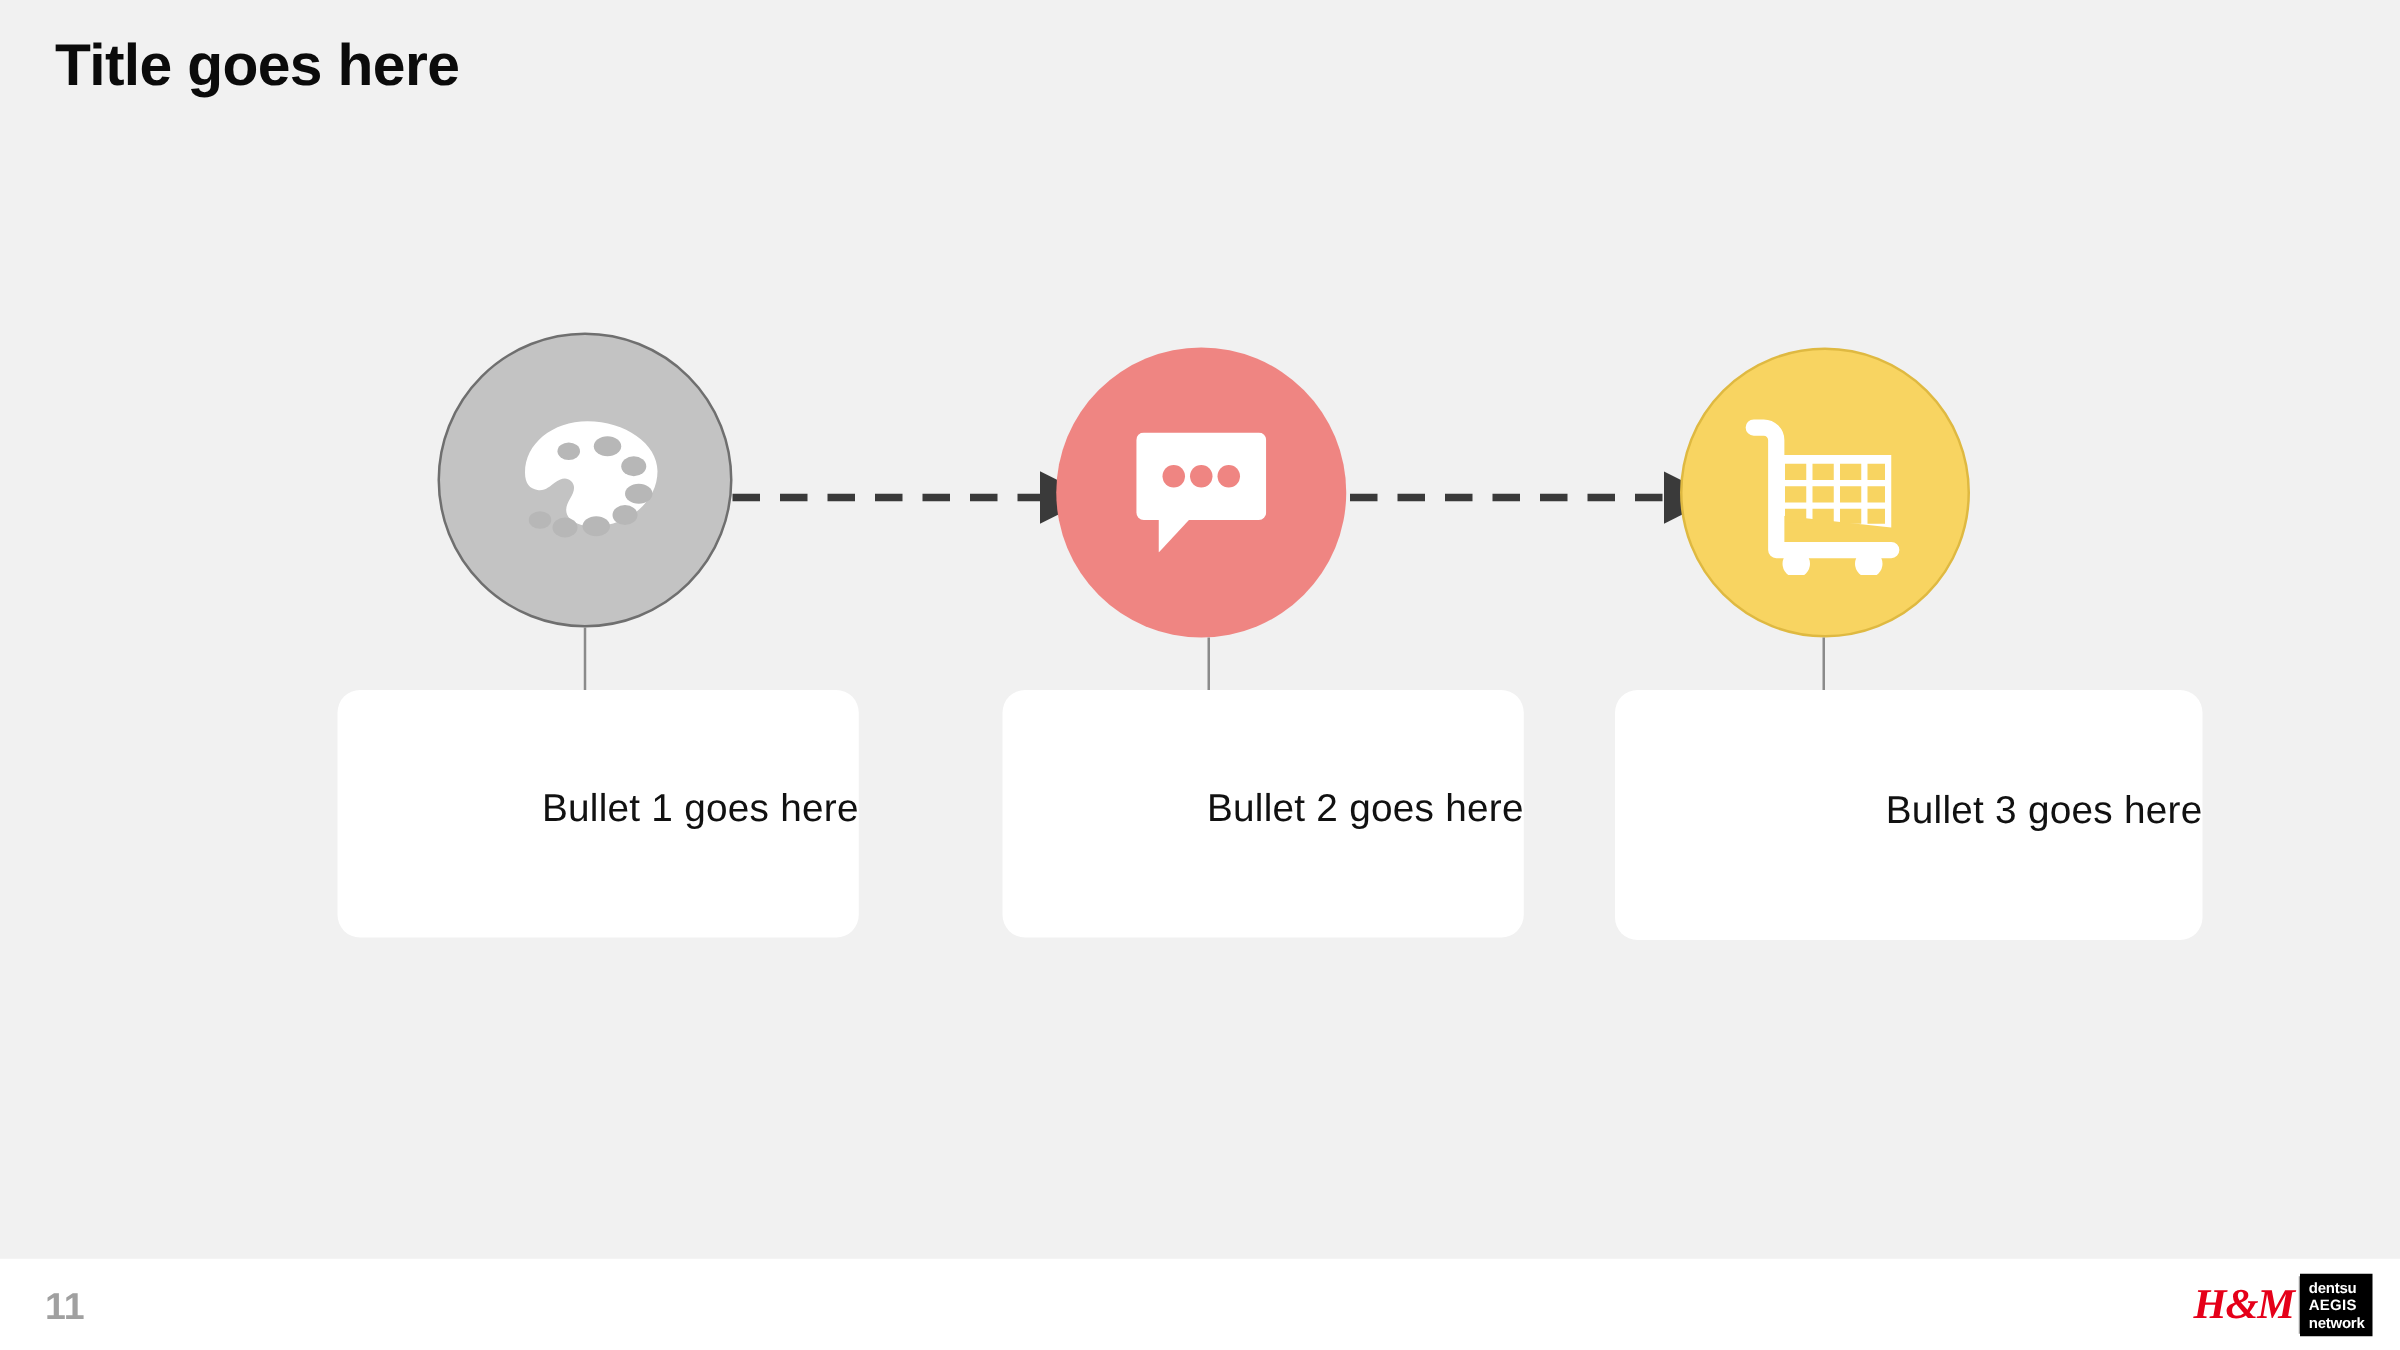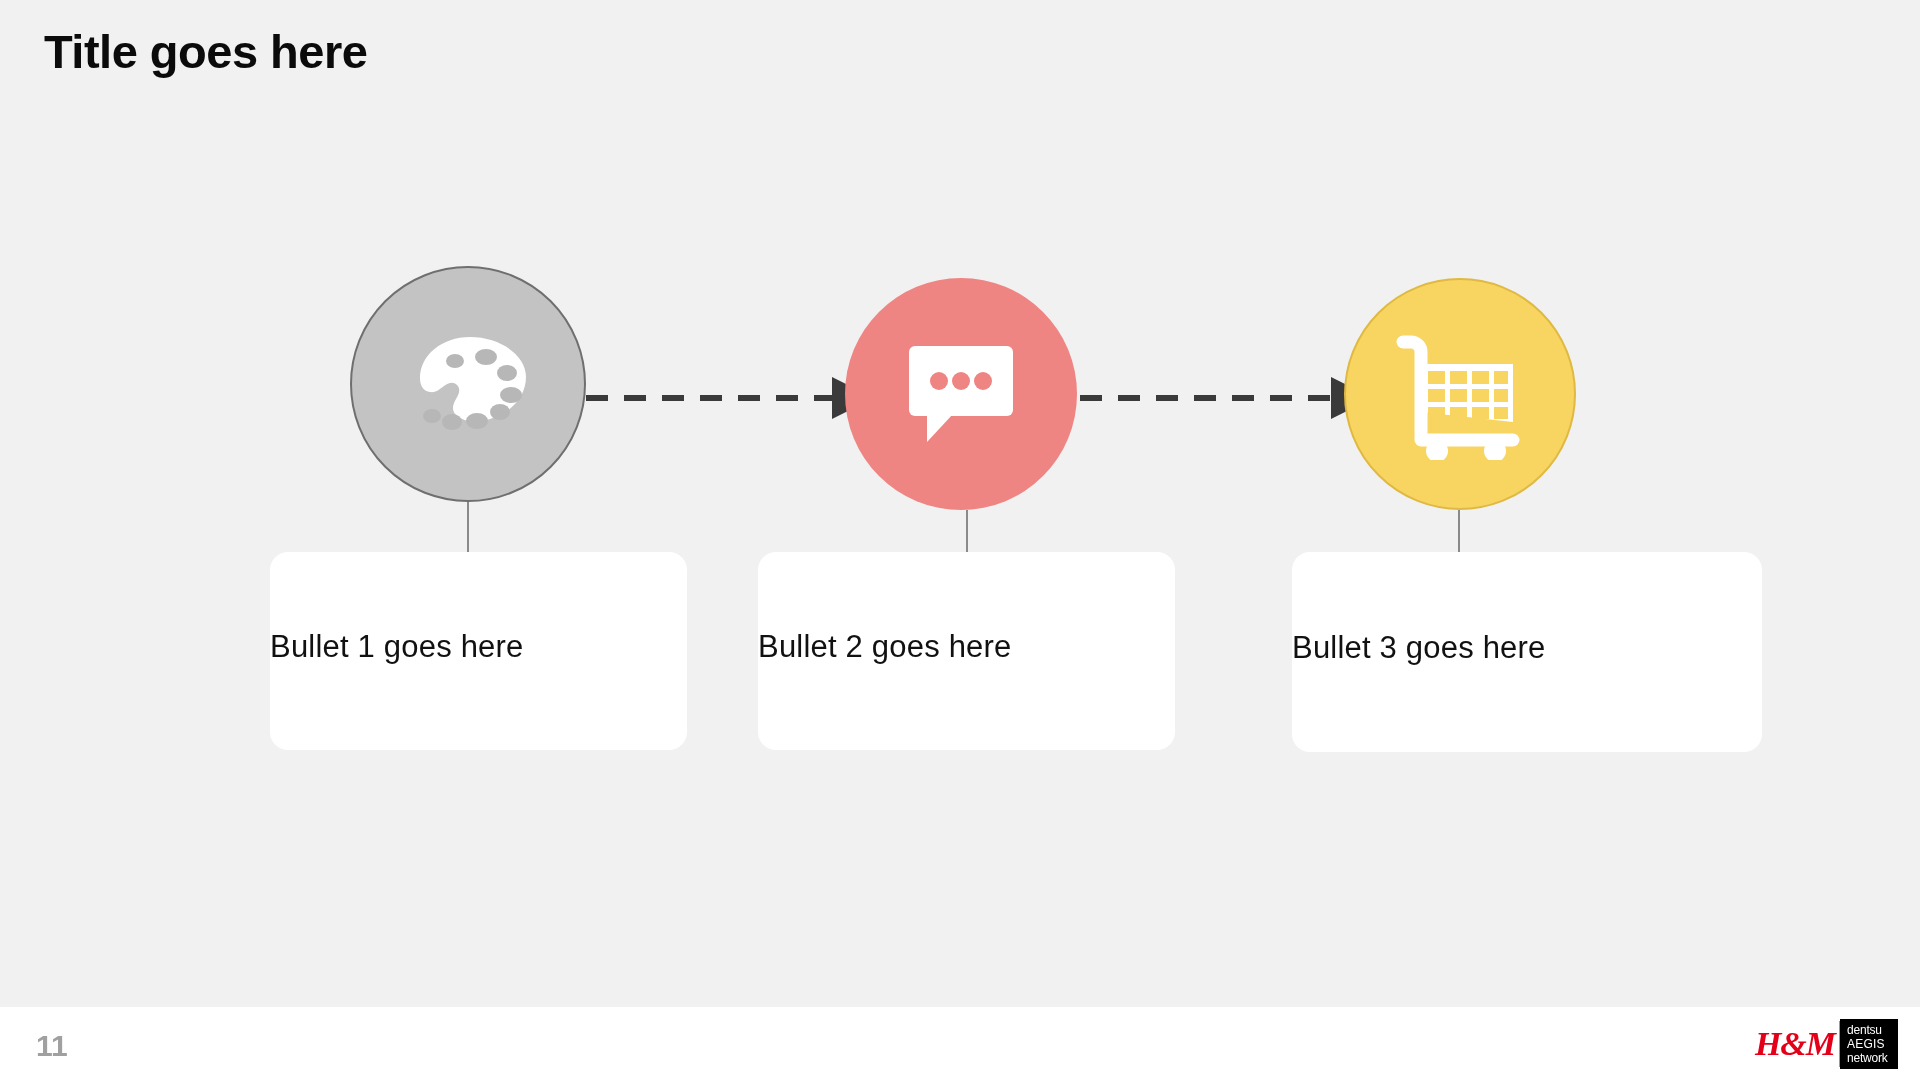--- a/index.html
+++ b/index.html
@@ -90,25 +90,25 @@
   #stem-1 { left: 467px; top: 502px; height: 50px; }
   #stem-2 { left: 966px; top: 510px; height: 43px; }
   #stem-3 { left: 1458px; top: 510px; height: 43px; }
 
   
   .bullet-box {
     position: absolute;
     background: #ffffff;
     display: flex;
     align-items: center;
-    justify-content: flex-start;
+    justify-content: flex-end;
     border-radius: 18px;
   }
   #box-1 { left: 270px; top: 552px; width: 417px; height: 198px; }
-  #box-2 { left: 758px; top: 552px; width: 417px; height: 198px; }
+  #box-2 { left: 802px; top: 552px; width: 417px; height: 198px; }
   #box-3 { left: 1292px; top: 552px; width: 470px; height: 200px; }
   .bullet-text {
     font-size: 31px;
     color: #111111;
     font-weight: normal;
     letter-spacing: 0.2px;
     text-align: center;
     transform: translateY(-4px);
     white-space: nowrap;
   }
@@ -162,21 +162,21 @@
     flex-direction: column;
     align-items: flex-start;
     justify-content: center;
     padding: 0 7px;
     box-sizing: border-box;
   }
   .dentsu-line {
     font-size: 12px;
     line-height: 14px;
     letter-spacing: -0.2px;
-    font-weight: normal;
+    font-weight: bold;
     white-space: nowrap;
   }
   .dentsu-line.mid { letter-spacing: 0.2px; }
 </style>
 </head>
 <body>
 
 <div id="slide">
 
   <div id="slide-title">Title goes here</div>

